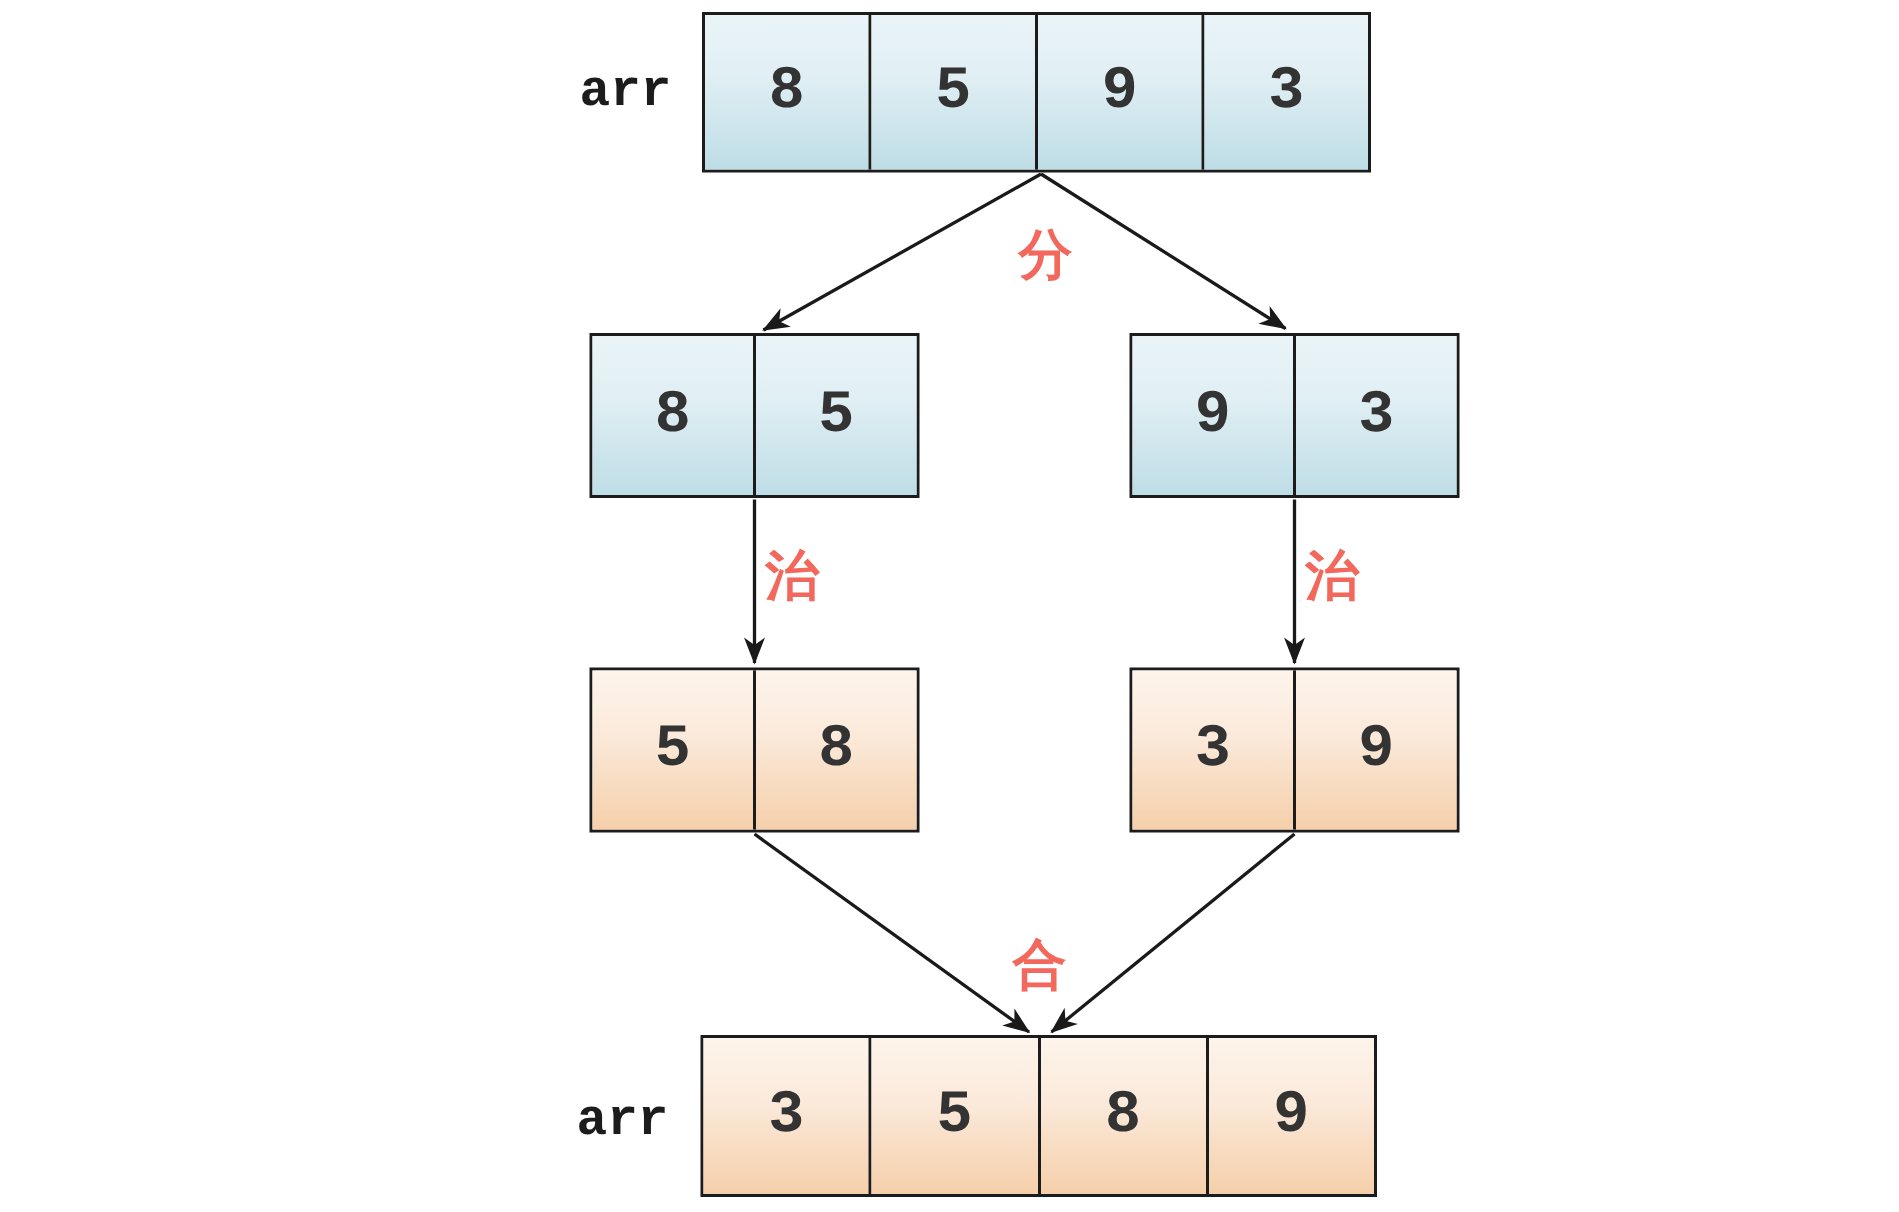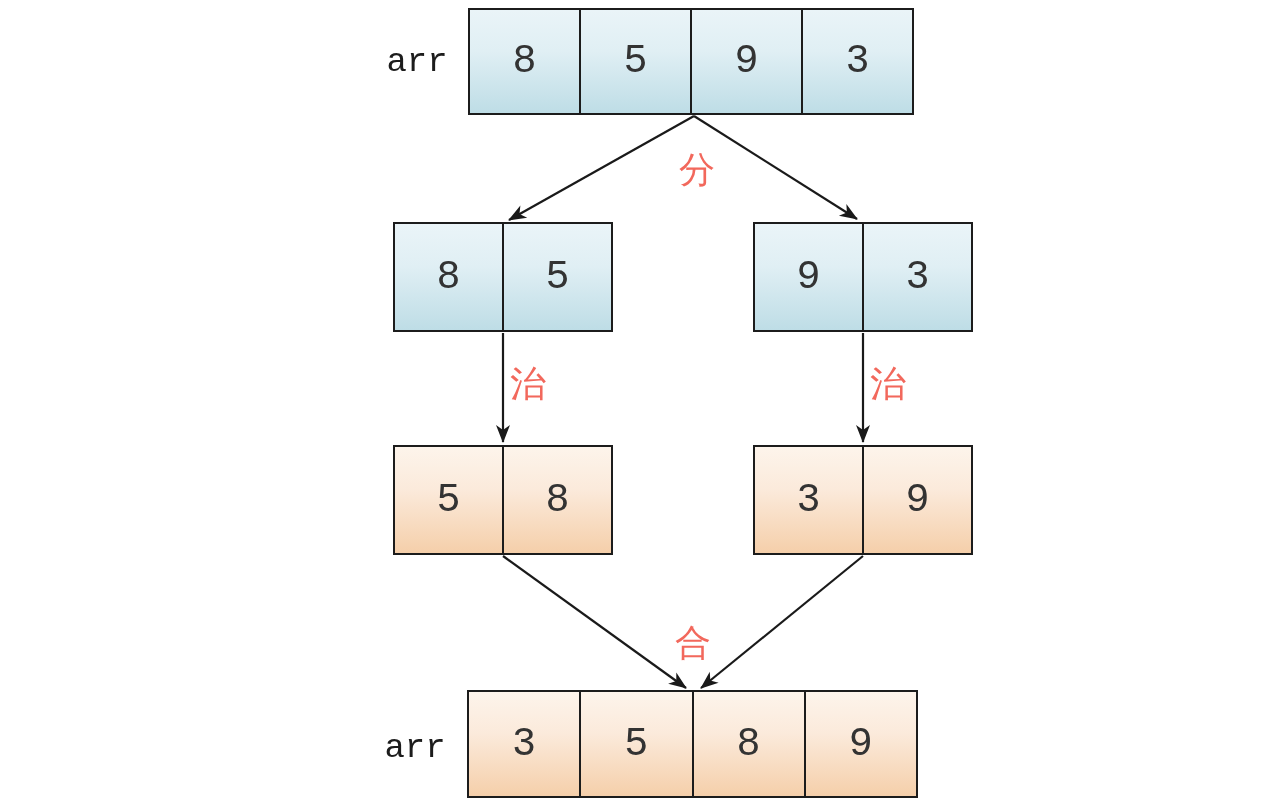--- a/index.html
+++ b/index.html
@@ -7,20 +7,21 @@
     padding: 0;
     background: #ffffff;
     font-family: "Liberation Sans", sans-serif;
   }
   .canvas {
     position: relative;
     width: 1266px;
     height: 808px;
     background: #ffffff;
     overflow: hidden;
+    font-weight: bold;
   }
   .arrow-layer {
     position: absolute;
     left: 0;
     top: 0;
     width: 1266px;
     height: 808px;
     pointer-events: none;
   }
   .array {

